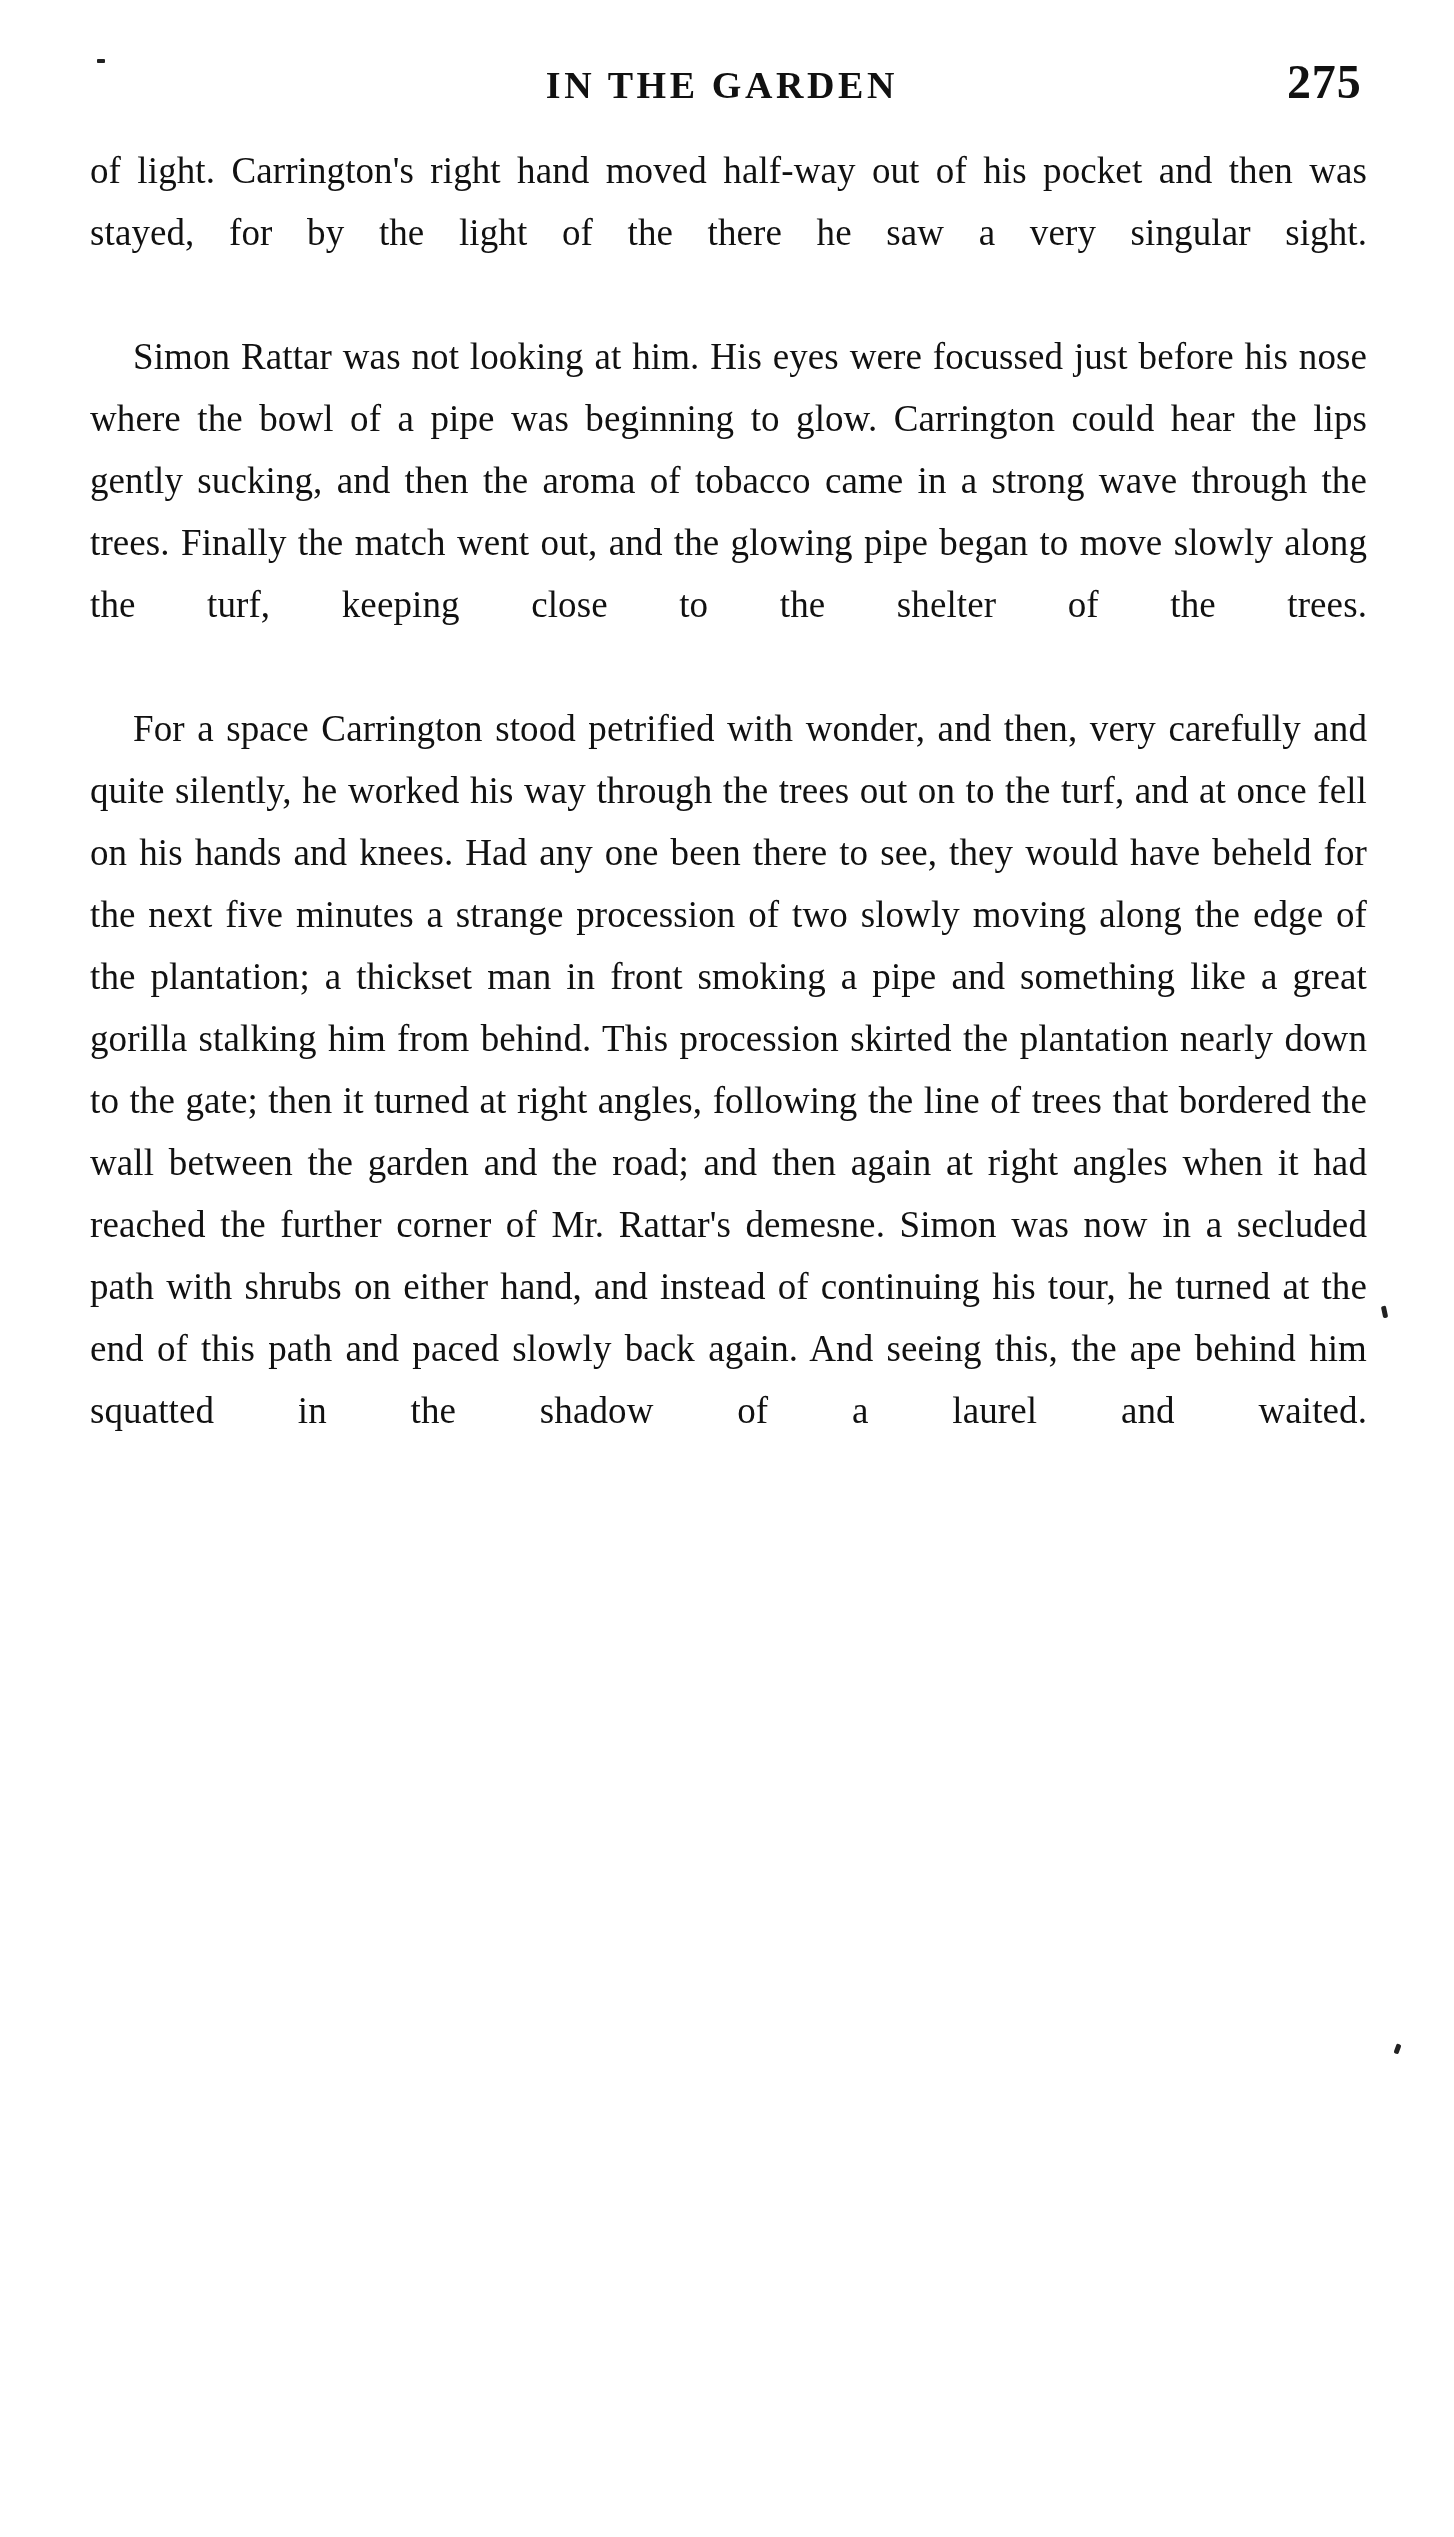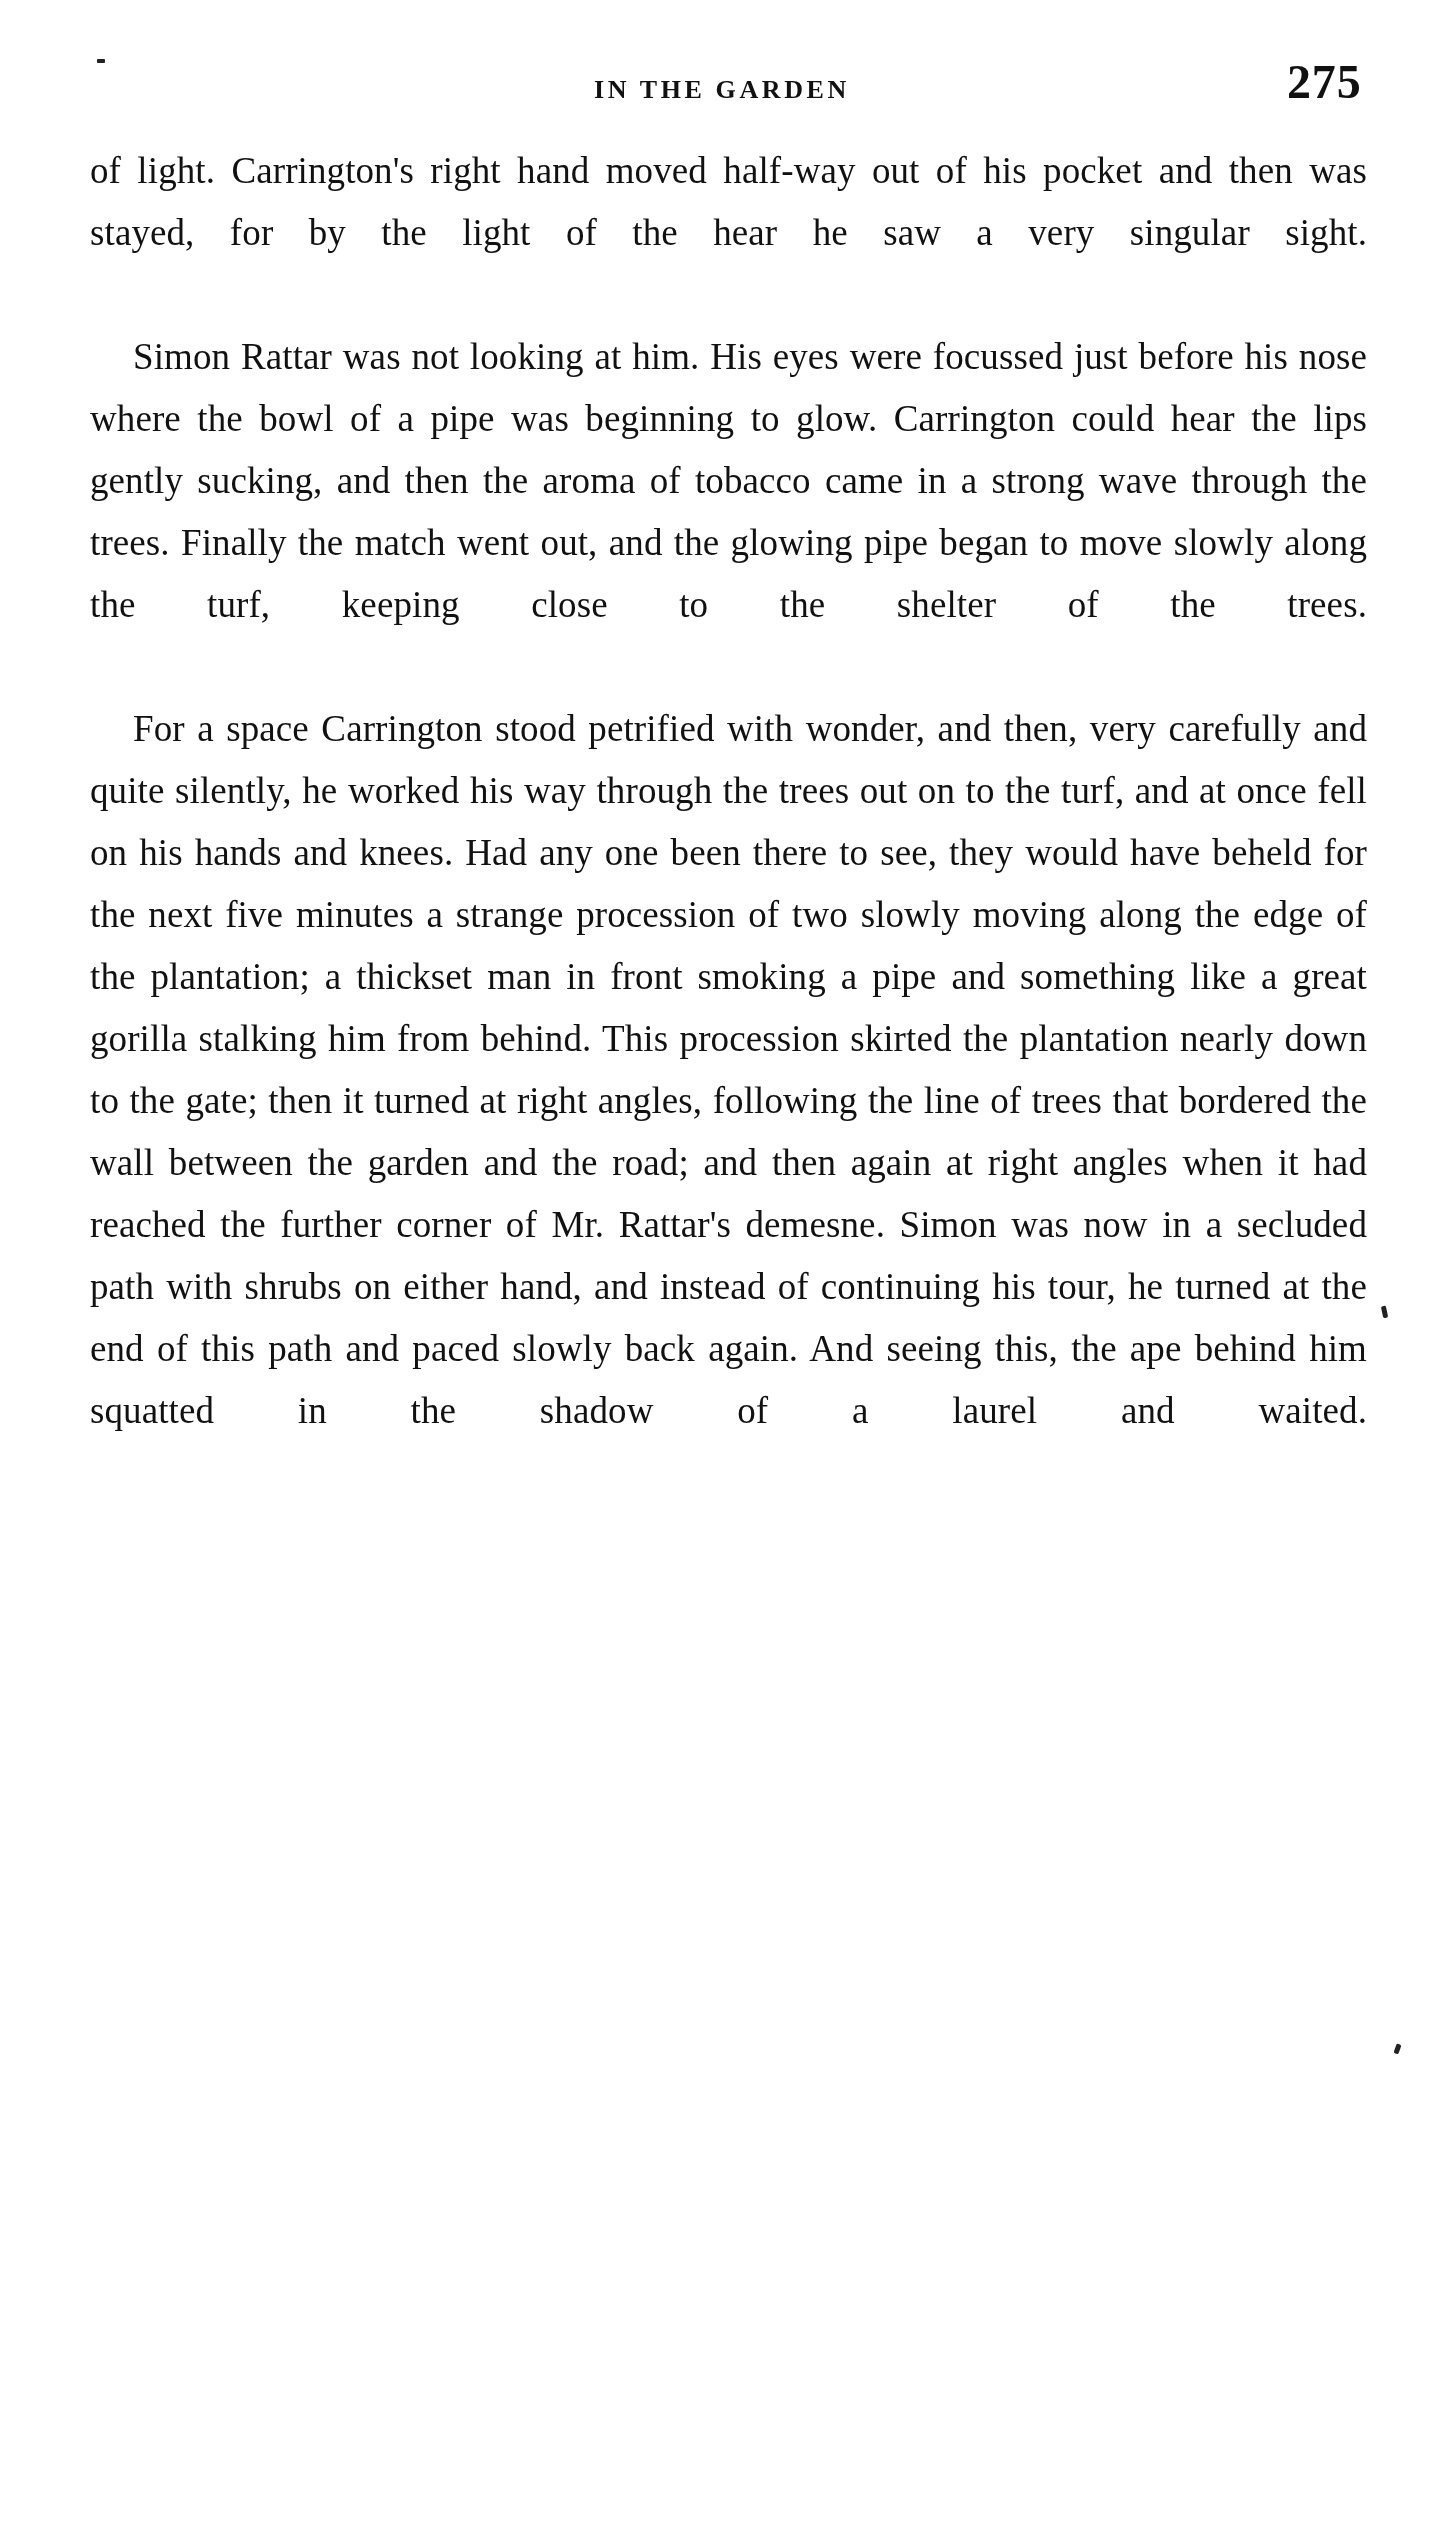--- a/index.html
+++ b/index.html
@@ -33,21 +33,21 @@
     align-items: baseline;
     justify-content: space-between;
     width: 100%;
     margin: 0 0 31px 0;
     padding: 0 5.4px 0 9px;
     box-sizing: border-box;
   }
   .head-title {
     flex: 1;
     text-align: center;
-    font-size: 26px;
+    font-size: 38px;
     letter-spacing: 3.6px;
     font-weight: 700;
     padding-left: 58px;
   }
   .head-folio {
     font-size: 48px;
     font-weight: 700;
     letter-spacing: 0.9px;
     min-width: 58px;
     text-align: right;
@@ -88,21 +88,21 @@
 <div class="page">
 
   <div class="content">
 
     <div class="running-head">
       <span class="head-title">IN THE GARDEN</span>
       <span class="head-folio">275</span>
     </div>
 
     <div class="body-text">
-      <p>of light.   Carrington's right hand moved half-way out of his pocket and then was stayed, for by the light of the hear he saw a very singular sight.</p>
+      <p>of light.   Carrington's right hand moved half-way out of his pocket and then was stayed, for by the light of the there he saw a very singular sight.</p>
       <p class="indent">Simon Rattar was not looking at him.   His eyes were focussed just before his nose where the bowl of a pipe was beginning to glow.   Carrington could hear the lips gently sucking, and then the aroma of tobacco came in a strong wave through the trees.   Finally the match went out, and the glowing pipe began to move slowly along the turf, keeping close to the shelter of the trees.</p>
       <p class="indent">For a space Carrington stood petrified with wonder, and then, very carefully and quite silently, he worked his way through the trees out on to the turf, and at once fell on his hands and knees. Had any one been there to see, they would have beheld for the next five minutes a strange procession of two slowly moving along the edge of the plantation; a thickset man in front smoking a pipe and something like a great gorilla stalking him from behind.   This procession skirted the plantation nearly down to the gate; then it turned at right angles, following the line of trees that bordered the wall between the garden and the road; and then again at right angles when it had reached the further corner of Mr. Rattar's demesne.   Simon was now in a secluded path with shrubs on either hand, and instead of continuing his tour, he turned at the end of this path and paced slowly back again.   And seeing this, the ape behind him squatted in the shadow of a laurel and waited.</p>
     </div>
 
   </div>
 
   <span class="speck speck-a"></span>
   <span class="speck speck-b"></span>
   <span class="speck speck-c"></span>
 

